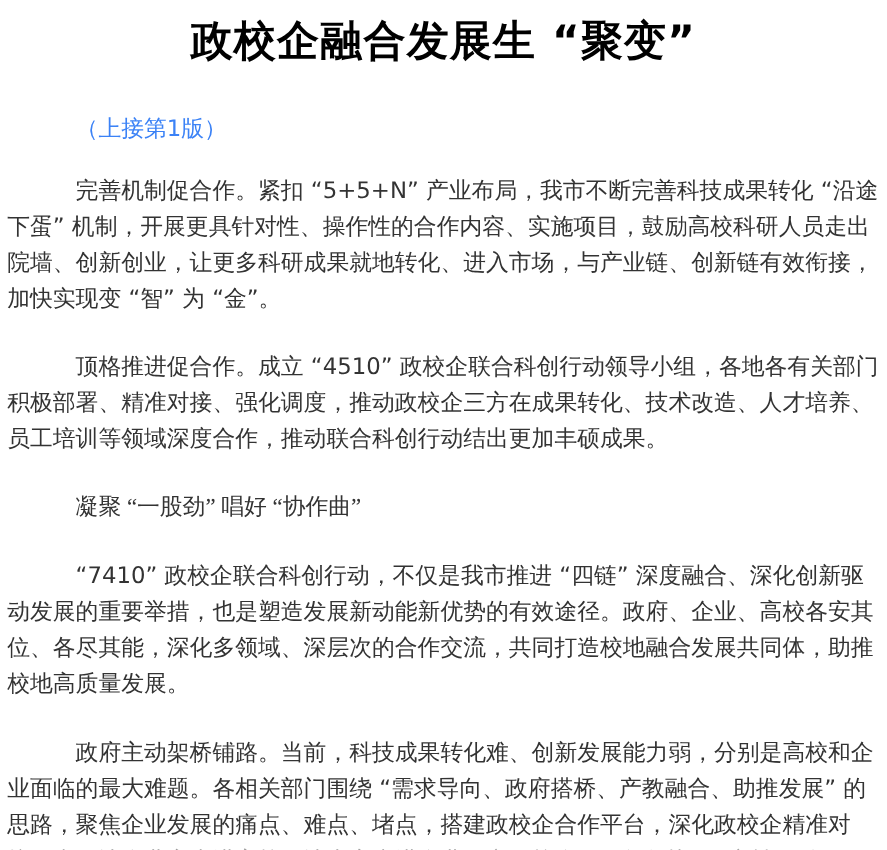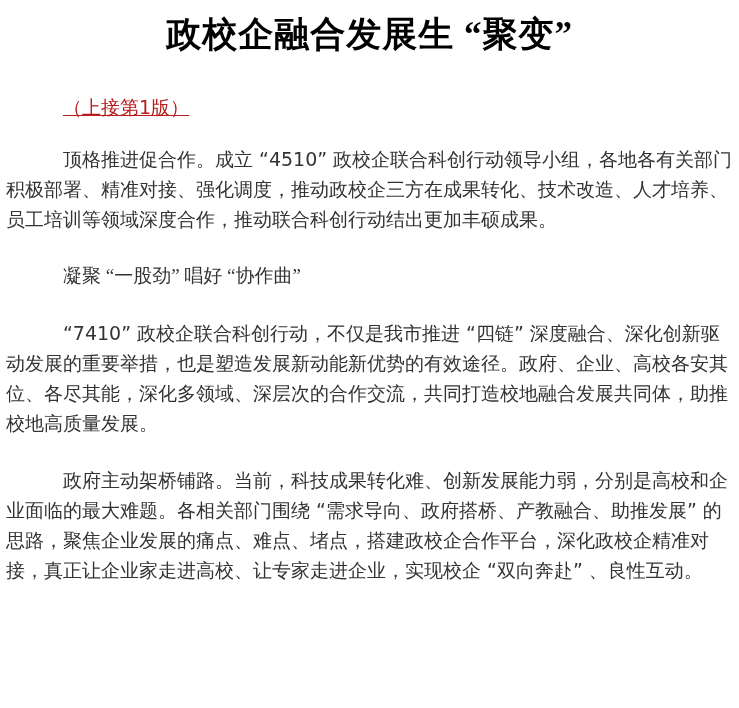--- a/index.html
+++ b/index.html
@@ -19,29 +19,27 @@
     padding: 0 6px;
   }
   .article-title {
     margin: 14px 0 0 0;
     font-size: 35px;
     line-height: 1.2;
     font-weight: 700;
     text-align: center;
     color: #000000;
     letter-spacing: 1px;
-    font-family: Liberation Serif, serif;
   }
   .continuation-note {
     margin: 36px 0 22px 0;
     font-size: 19px;
     line-height: 30px;
-    color: #b91c1c;
+    color: #3b82f6;
     text-indent: 57px;
-    text-decoration: underline;
   }
   .body-para {
     margin: 0 0 27px 0;
     font-size: 19px;
     line-height: 30px;
     color: #333333;
     text-indent: 57px;
     text-align: left;
     word-break: break-all;
   }
@@ -52,20 +50,21 @@
 </style>
 </head>
 <body>
 
 <div class="page">
 
   <h1 class="article-title">政校企融合发展生 “聚变”</h1>
 
   <p class="continuation-note">（上接第1版）</p>
 
+  <p class="body-para">完善机制促合作。紧扣 “5+5+N” 产业布局，我市不断完善科技成果转化 “沿途下蛋” 机制，开展更具针对性、操作性的合作内容、实施项目，鼓励高校科研人员走出院墙、创新创业，让更多科研成果就地转化、进入市场，与产业链、创新链有效衔接，加快实现变 “智” 为 “金”。</p>
 
   <p class="body-para">顶格推进促合作。成立 “4510” 政校企联合科创行动领导小组，各地各有关部门积极部署、精准对接、强化调度，推动政校企三方在成果转化、技术改造、人才培养、员工培训等领域深度合作，推动联合科创行动结出更加丰硕成果。</p>
 
   <p class="body-para section-heading">凝聚 “一股劲” 唱好 “协作曲”</p>
 
   <p class="body-para">“7410” 政校企联合科创行动，不仅是我市推进 “四链” 深度融合、深化创新驱动发展的重要举措，也是塑造发展新动能新优势的有效途径。政府、企业、高校各安其位、各尽其能，深化多领域、深层次的合作交流，共同打造校地融合发展共同体，助推校地高质量发展。</p>
 
   <p class="body-para">政府主动架桥铺路。当前，科技成果转化难、创新发展能力弱，分别是高校和企业面临的最大难题。各相关部门围绕 “需求导向、政府搭桥、产教融合、助推发展” 的思路，聚焦企业发展的痛点、难点、堵点，搭建政校企合作平台，深化政校企精准对接，真正让企业家走进高校、让专家走进企业，实现校企 “双向奔赴” 、良性互动。</p>
 
 </div>

